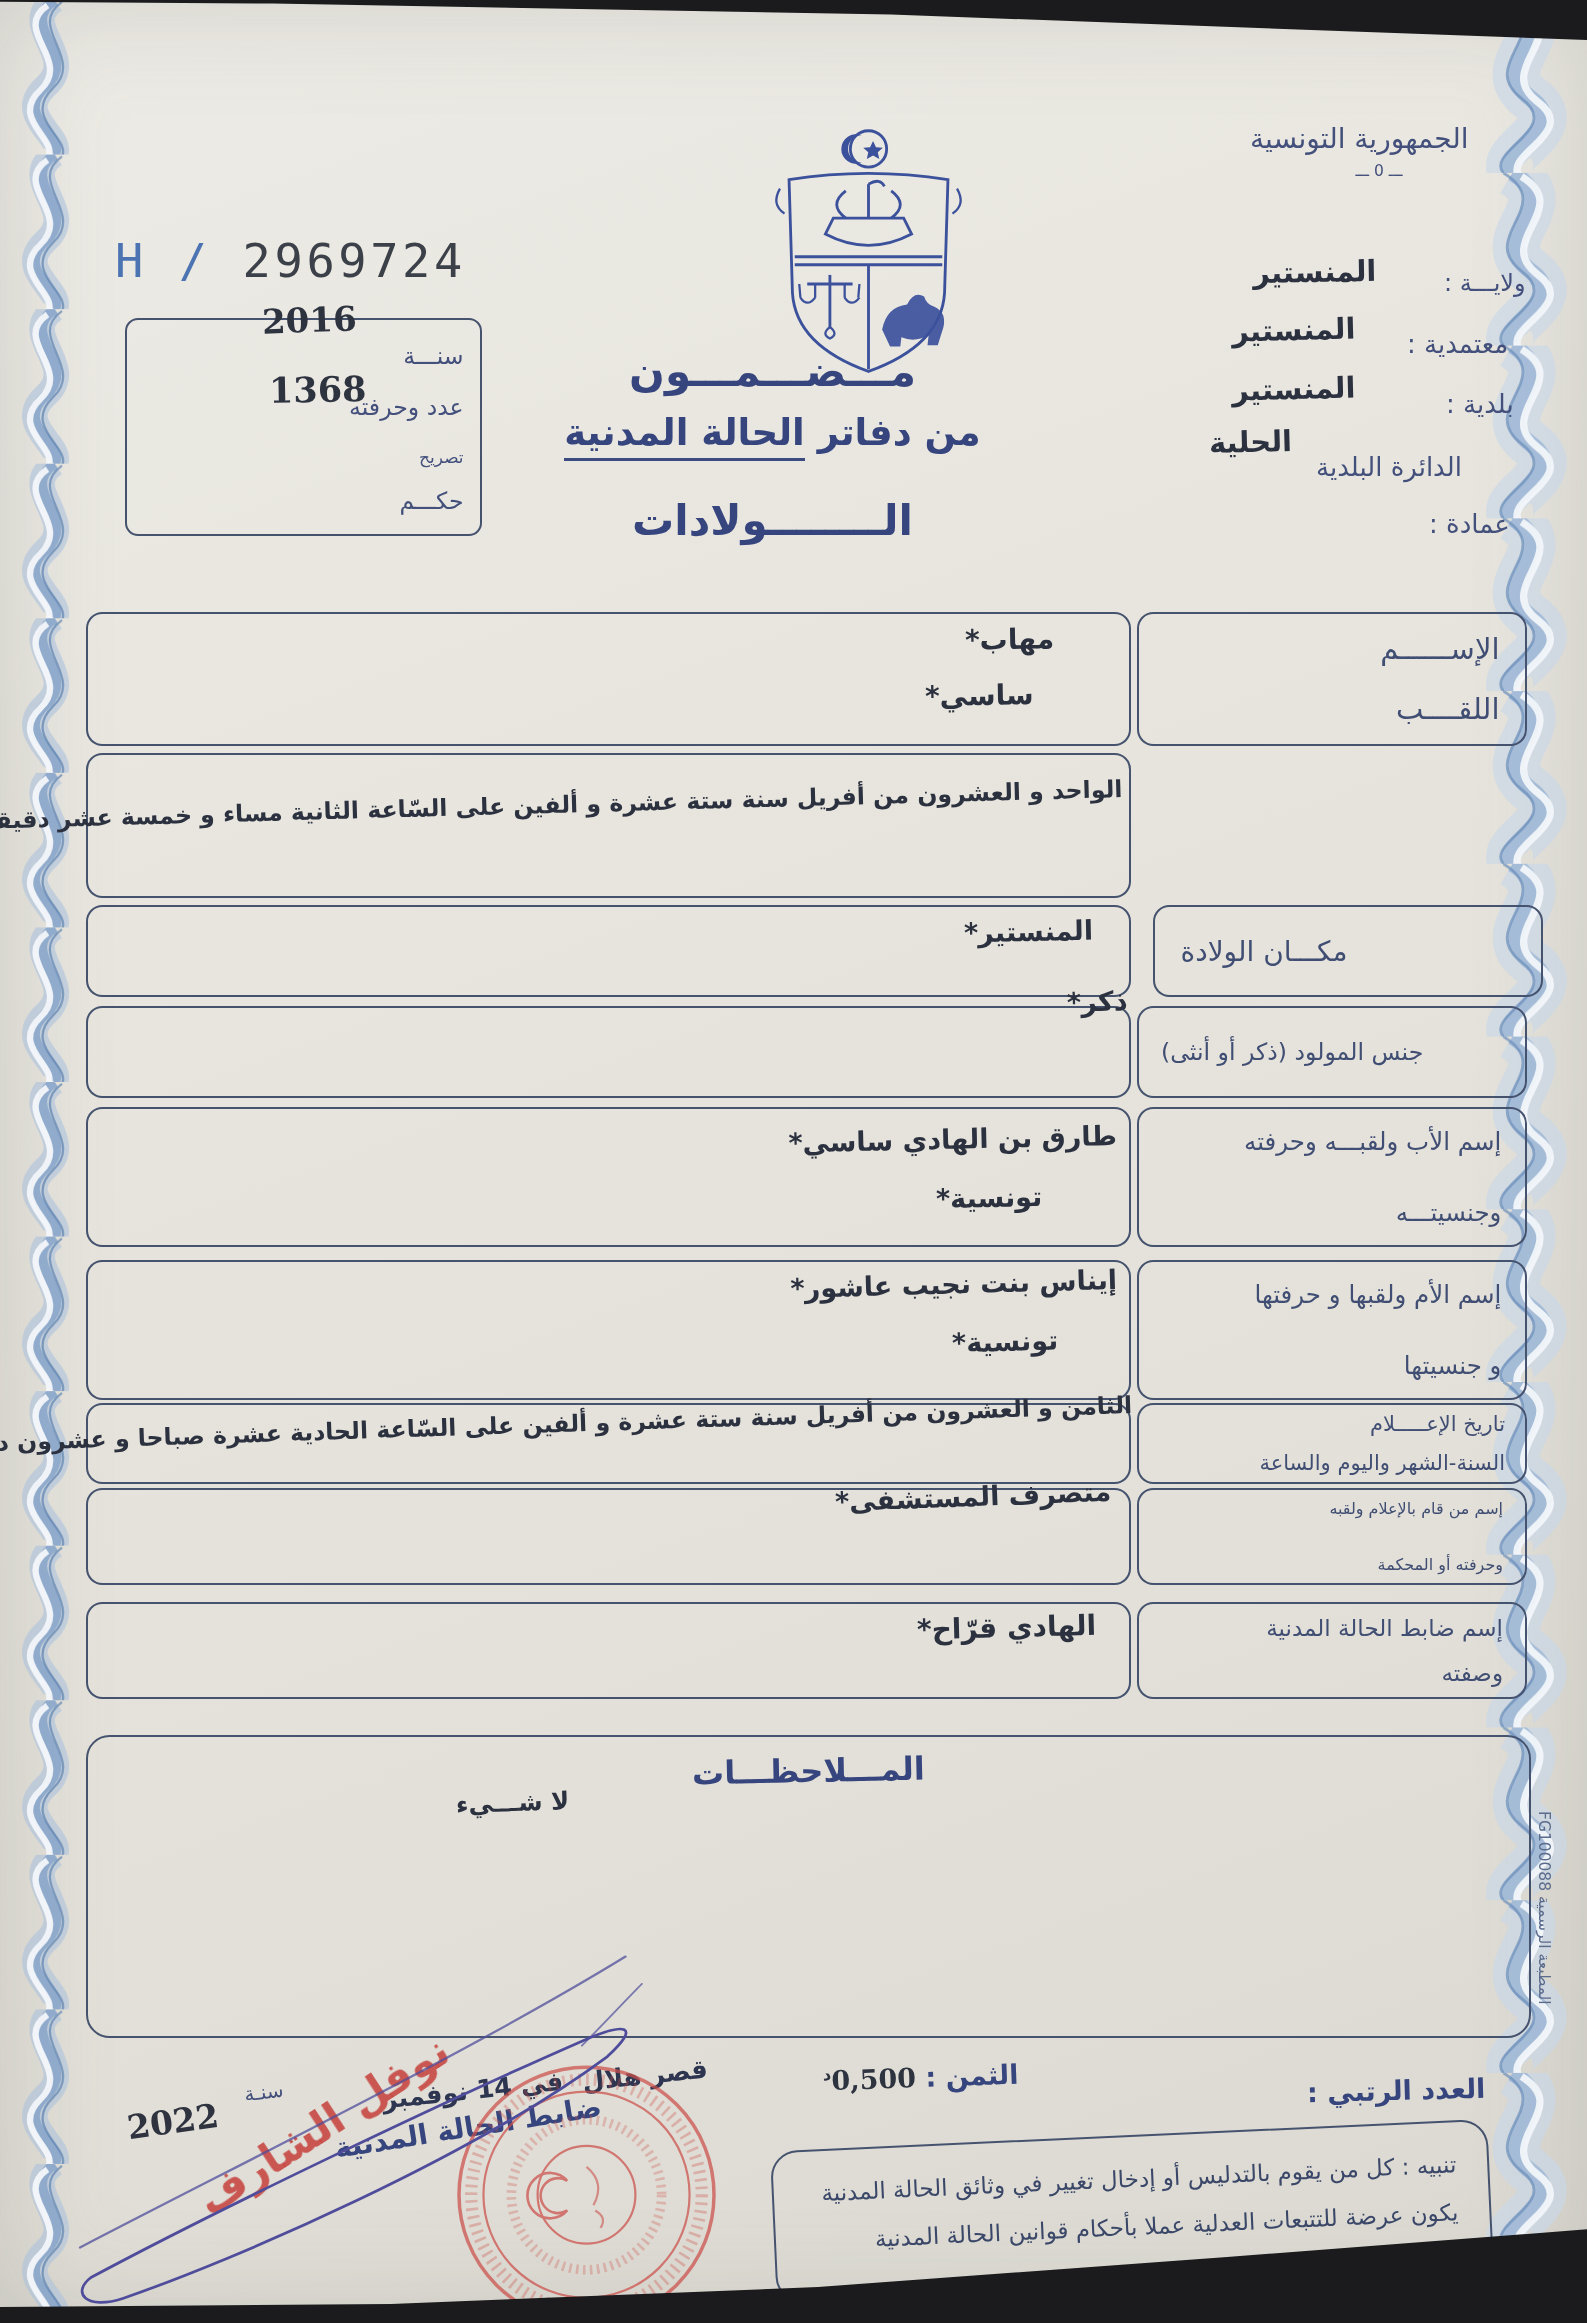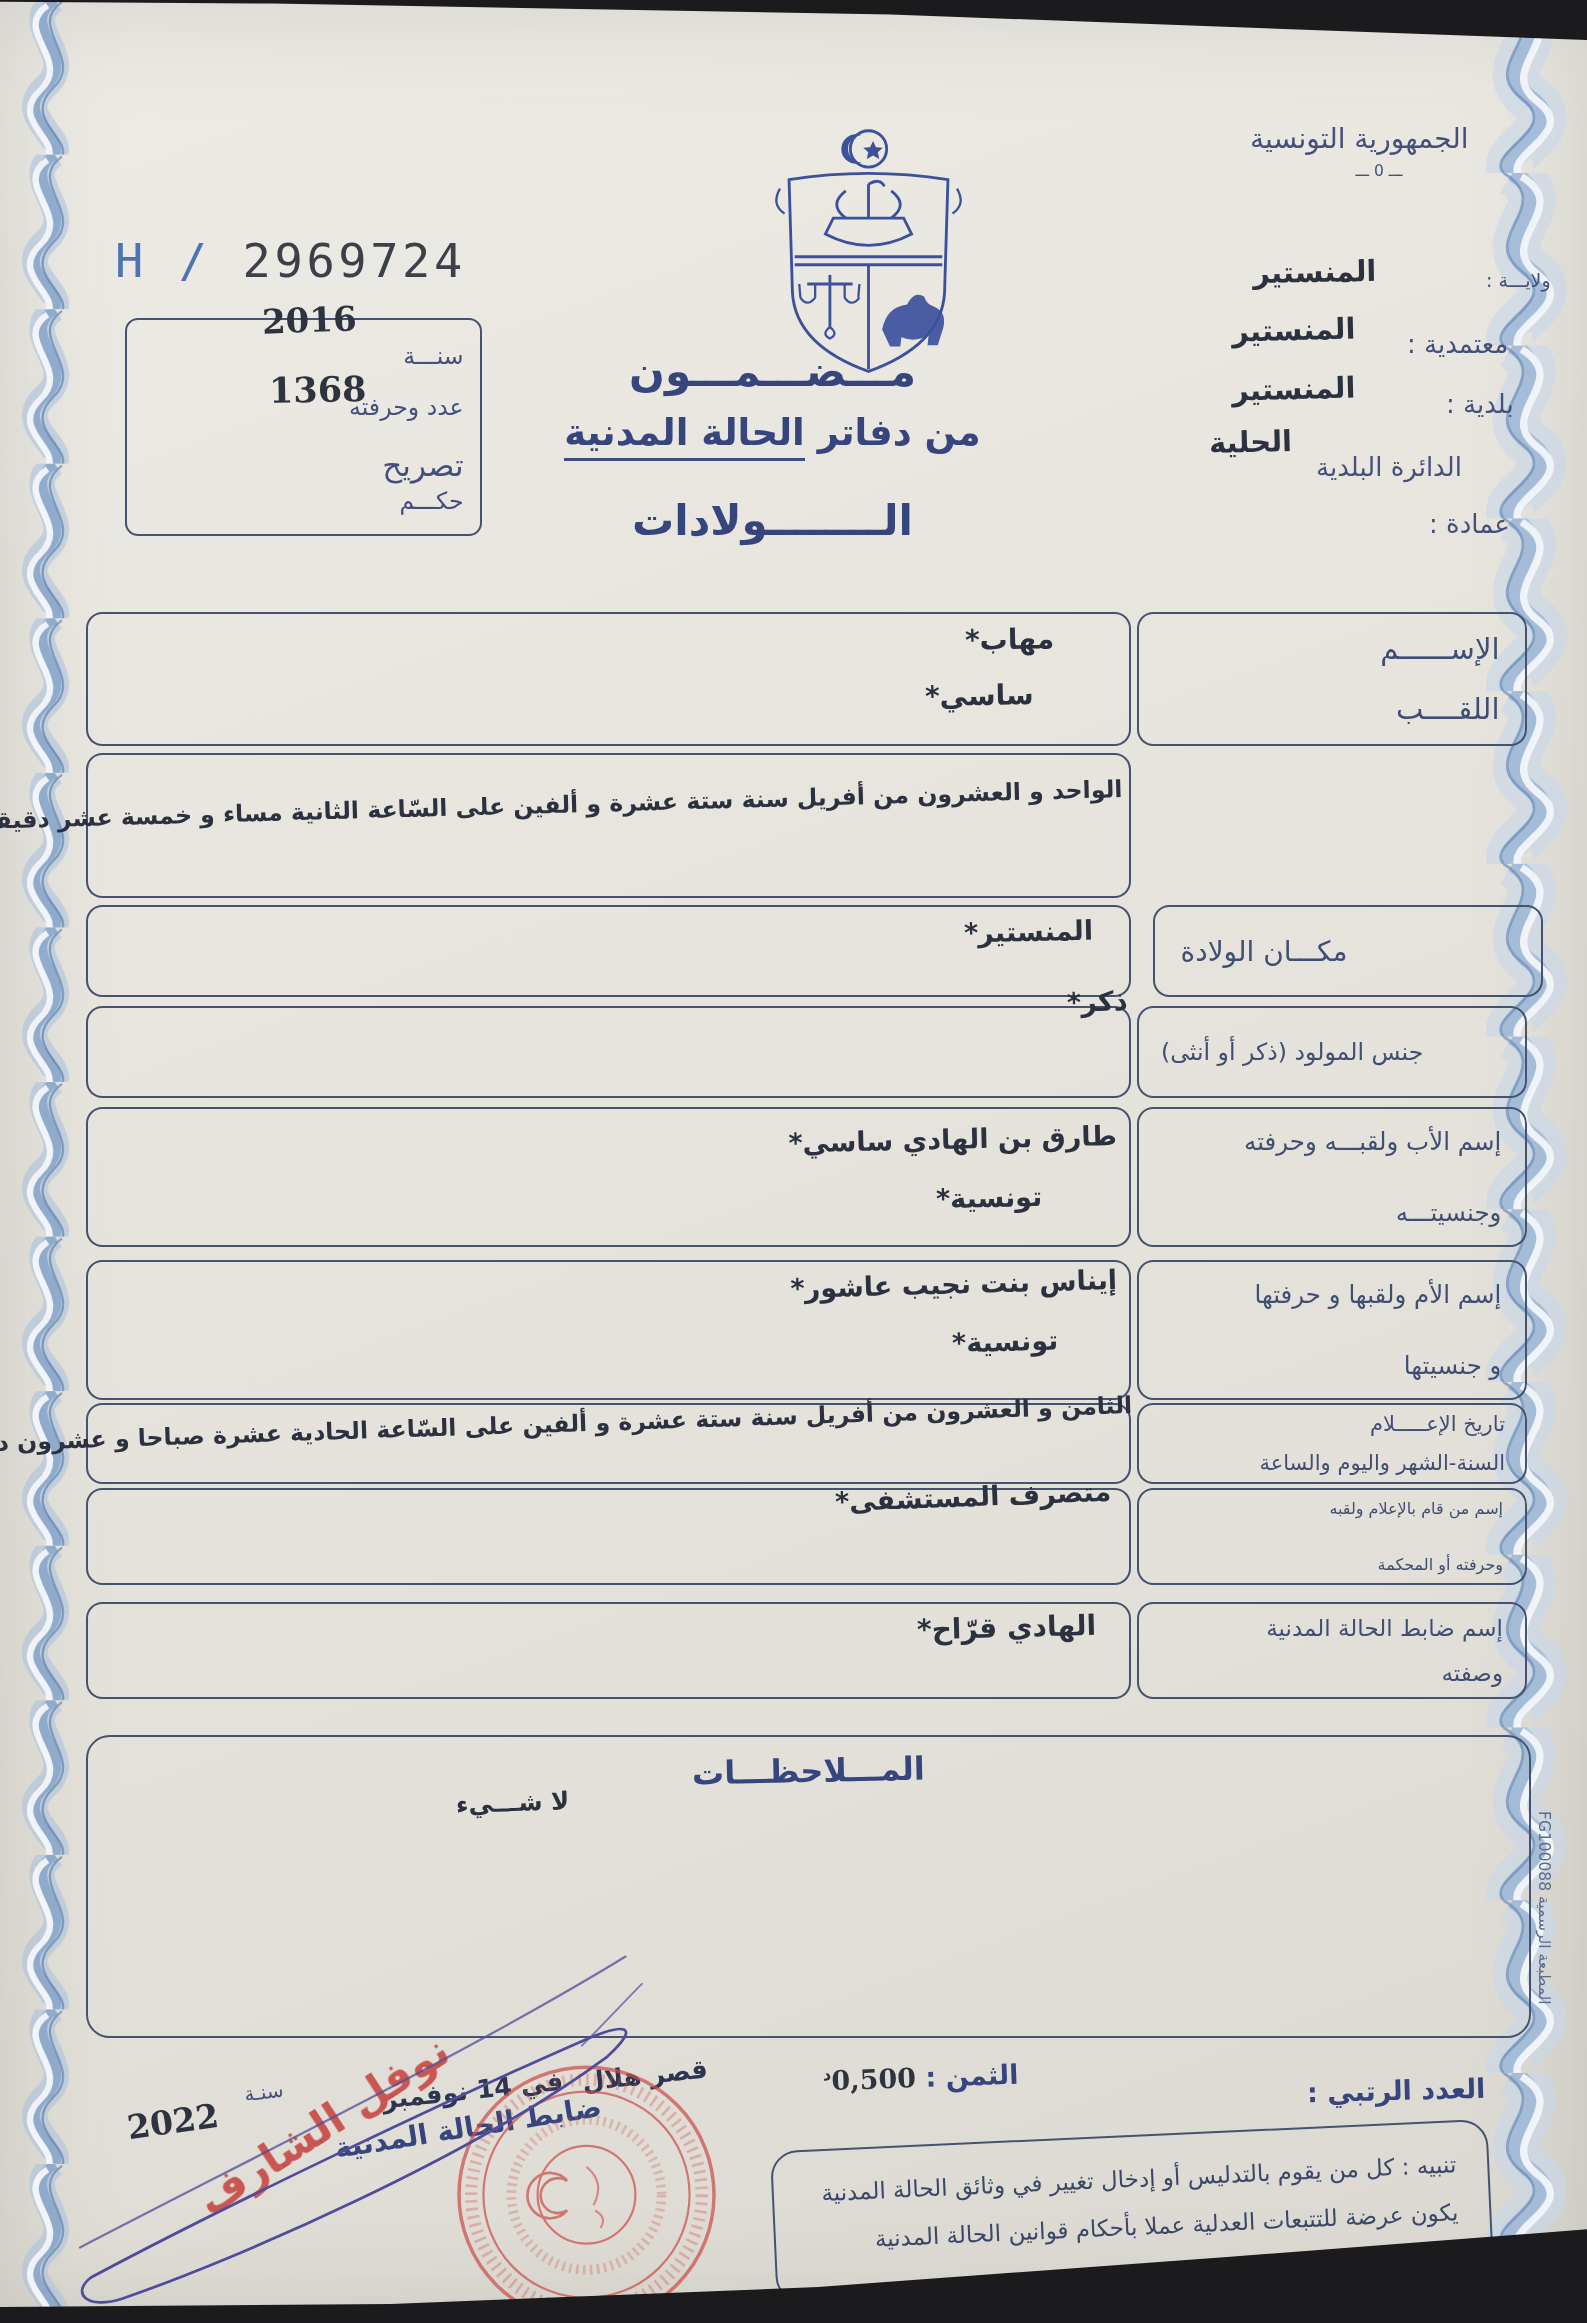--- a/index.html
+++ b/index.html
@@ -73,39 +73,39 @@
         <line x1="100" y1="123" x2="100" y2="215"></line>
         <line x1="66" y1="132" x2="66" y2="178"></line>
         <line x1="46" y1="140" x2="86" y2="140"></line>
         <path d="M40,152 q6,9 13,0 M39,140 l1,12 M53,140 l0,12" stroke-width="2"></path>
         <path d="M79,152 q6,9 13,0 M79,140 l0,12 M92,140 l-1,12" stroke-width="2"></path>
         <path d="M66,178 q-8,6 0,10 q8,-4 0,-10" stroke-width="2"></path>
         <path d="M112,180 q4,-20 22,-22 q6,-12 15,-7 q2,7 9,9 q11,5 8,18 l-5,16 -9,0 1,-9 q-12,7 -24,2 l-1,8 -9,0 z" fill="#3c519c" stroke="none" opacity=".92"></path>
       </g>
     </svg>
 
-    <div class="abs lblink" style="left:1444px;top:269px;font-size:19px;margin-left:42px;">ولايـــة :</div>
+    <div class="abs lblink" style="left:1444px;top:269px;font-size:24px;">ولايـــة :</div>
     <div class="abs val" style="left:1253px;top:255px;font-size:29px;transform:rotate(-1deg);">المنستير</div>
     <div class="abs lblink" style="left:1407px;top:329px;font-size:26px;">معتمدية :</div>
     <div class="abs val" style="left:1232px;top:313px;font-size:29px;transform:rotate(-1.5deg);">المنستير</div>
     <div class="abs lblink" style="left:1446px;top:389px;font-size:26px;">بلدية :</div>
     <div class="abs val" style="left:1232px;top:372px;font-size:29px;transform:rotate(-1.5deg);">المنستير</div>
     <div class="abs lblink" style="left:1316px;top:452px;font-size:26px;">الدائرة البلدية</div>
     <div class="abs val" style="left:1209px;top:425px;font-size:29px;transform:rotate(-1.5deg);">الحلية</div>
     <div class="abs lblink" style="left:1429px;top:509px;font-size:26px;">عمادة :</div>
 
     <div class="abs mono" style="left:115px;top:233px;font-size:47px;letter-spacing:3.6px;direction:ltr;">
       <span style="color:#4d74b2;">H /</span>
       <span style="color:#3c4049;">2969724</span>
     </div>
 
     <div class="fbox" style="left:125px;top:318px;width:353px;height:214px;border-radius:13px;">
       <div class="abs lblink" style="right:16.4px;top:22px;font-size:23.6px;">سنـــة</div>
       <div class="abs lblink" style="right:16.4px;top:73px;font-size:23.6px;">عدد وحرفته</div>
-      <div class="abs lblink" style="right:16.4px;top:127px;font-size:31px;">تصريح</div>
+      <div class="abs lblink" style="right:16.4px;top:127px;font-size:17px;">تصريح</div>
       <div class="abs lblink" style="right:16.4px;top:167px;font-size:23.6px;">حكـــم</div>
     </div>
     <div class="abs serif" style="left:262px;top:300px;font-size:34px;font-weight:bold;color:#2e3340;transform:rotate(-2deg);">2016</div>
     <div class="abs serif" style="left:269px;top:369px;font-size:35px;font-weight:bold;color:#2e3340;transform:rotate(-1deg);">1368</div>
 
     <div class="abs" style="left:436px;top:347px;width:673px;text-align:center;white-space:normal;">
       <div class="title-line" style="font-size:42px;">مـــضـــمـــون</div>
       <div class="title-line" style="font-size:37px;margin-top:14.5px;">
         <span>من دفاتر </span><span class="u">الحالة المدنية</span>
       </div>

